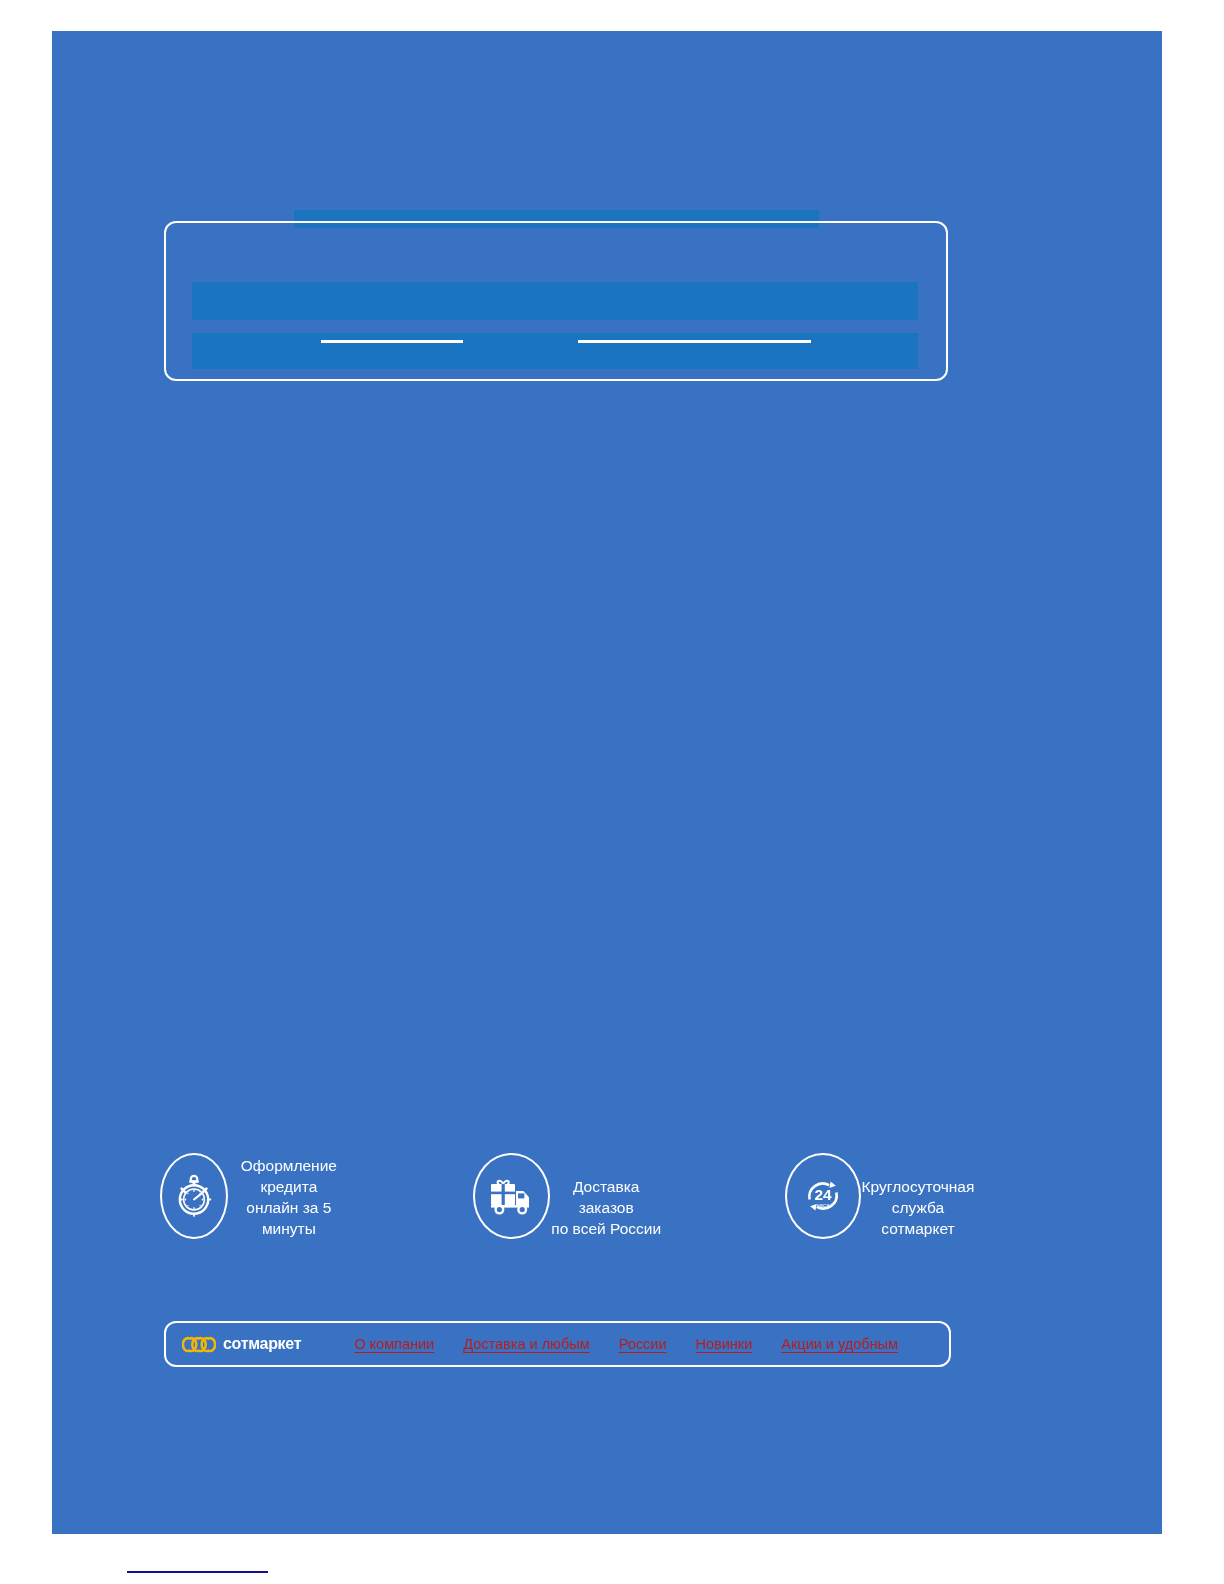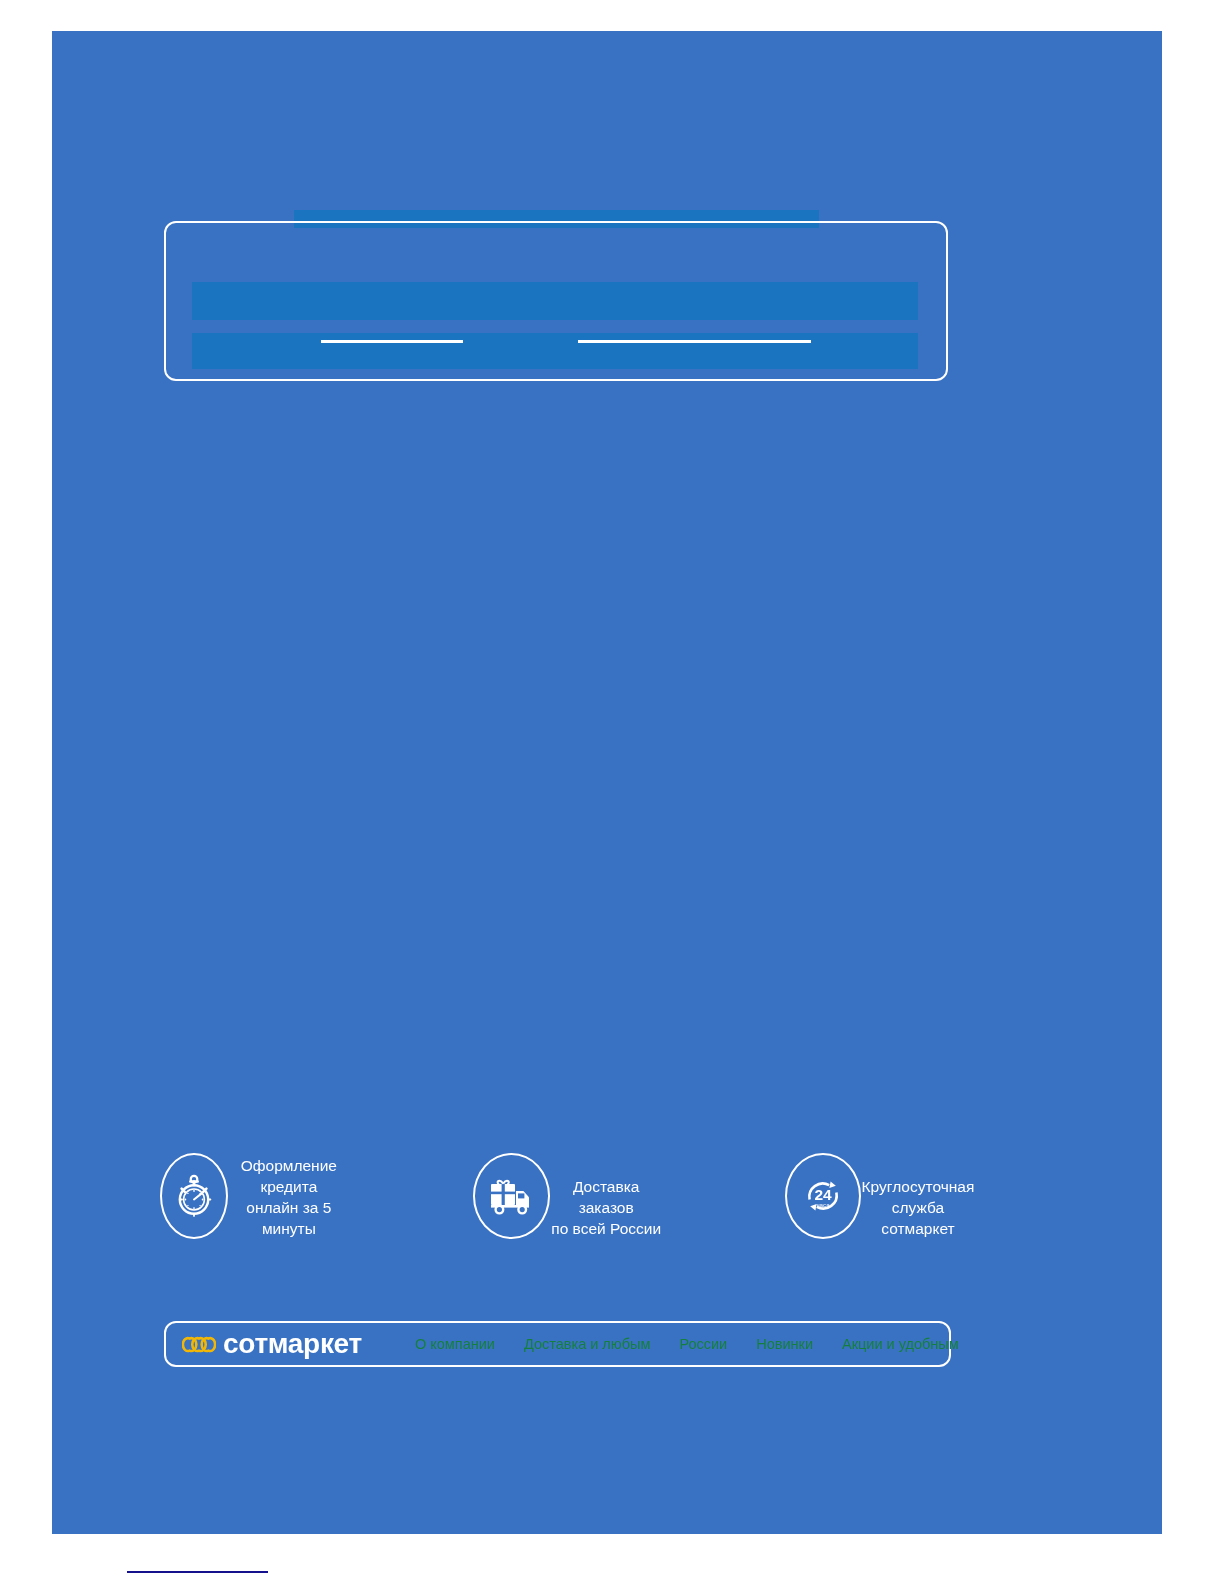--- a/index.html
+++ b/index.html
@@ -135,33 +135,34 @@
   }
   .footer-logo {
     display: flex;
     align-items: center;
     margin-left: 16px;
     gap: 7px;
   }
   .footer-logo-mark { display: block; }
   .footer-logo-text {
     color: #ffffff;
-    font-size: 28px;
+    font-size: 16px;
     font-weight: bold;
     letter-spacing: -0.3px;
   }
   .footer-nav {
     display: flex;
     align-items: center;
     gap: 29px;
     margin-left: 53px;
   }
   .footer-link {
-    color: #15803d;
+    color: #b91c1c;
     font-size: 14.5px;
+    text-decoration: underline;
     text-underline-offset: 3px;
     cursor: pointer;
     white-space: nowrap;
   }
 
   
   .stray-link {
     position: absolute;
     left: 127px;
     top: 1571px;

